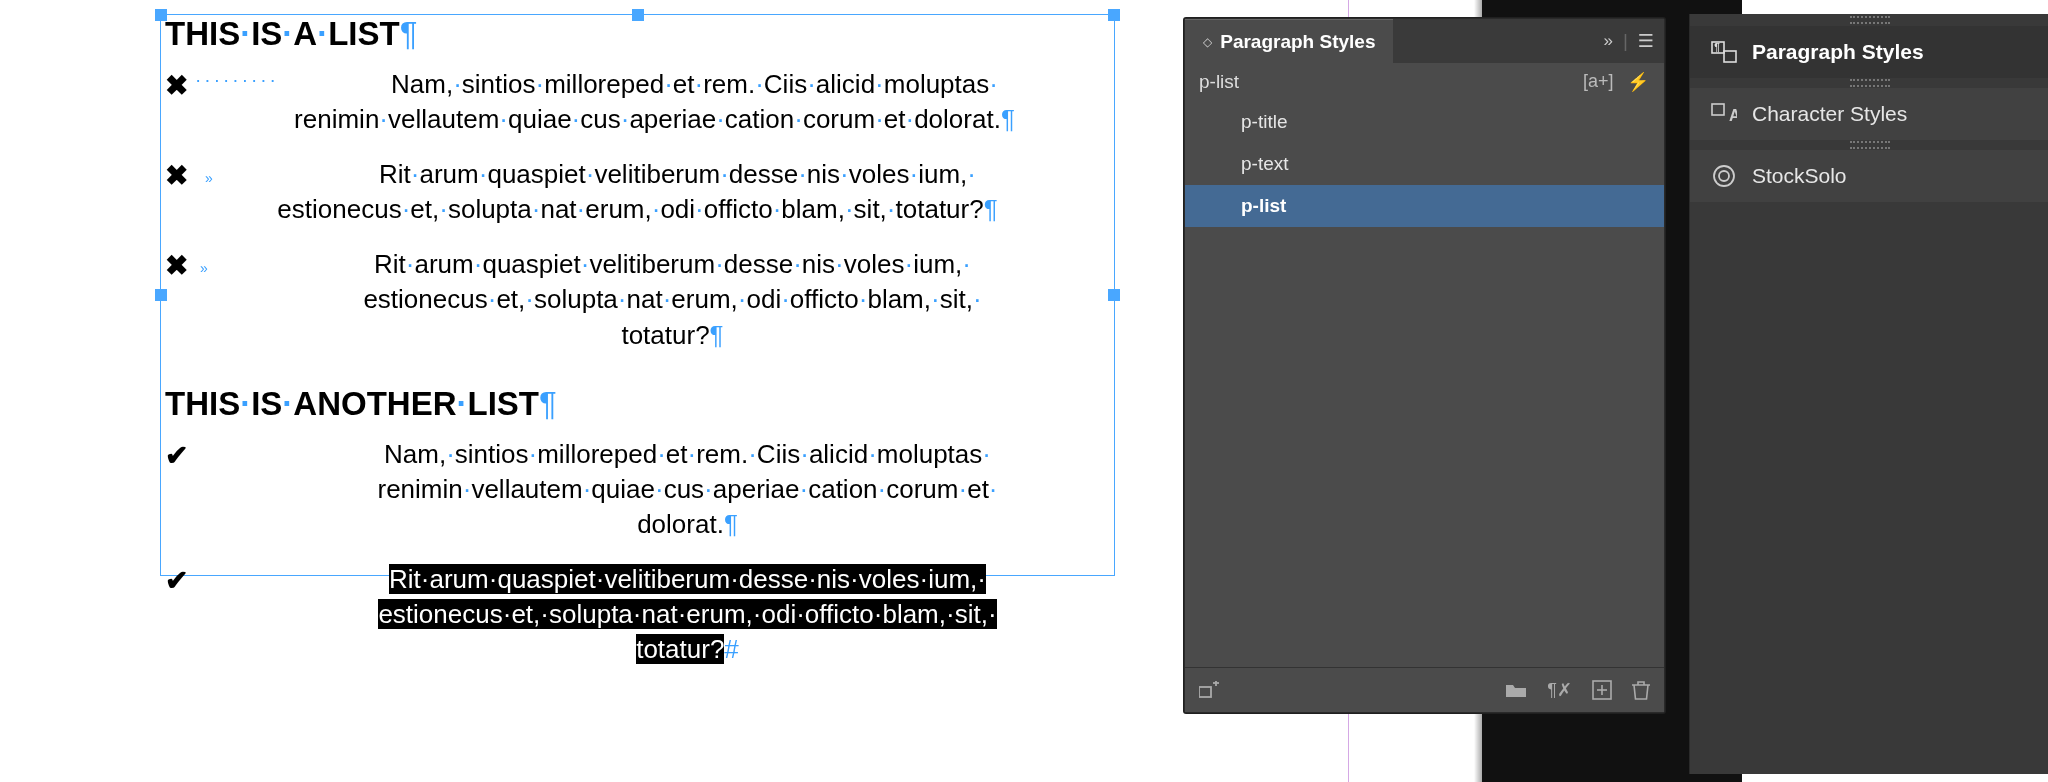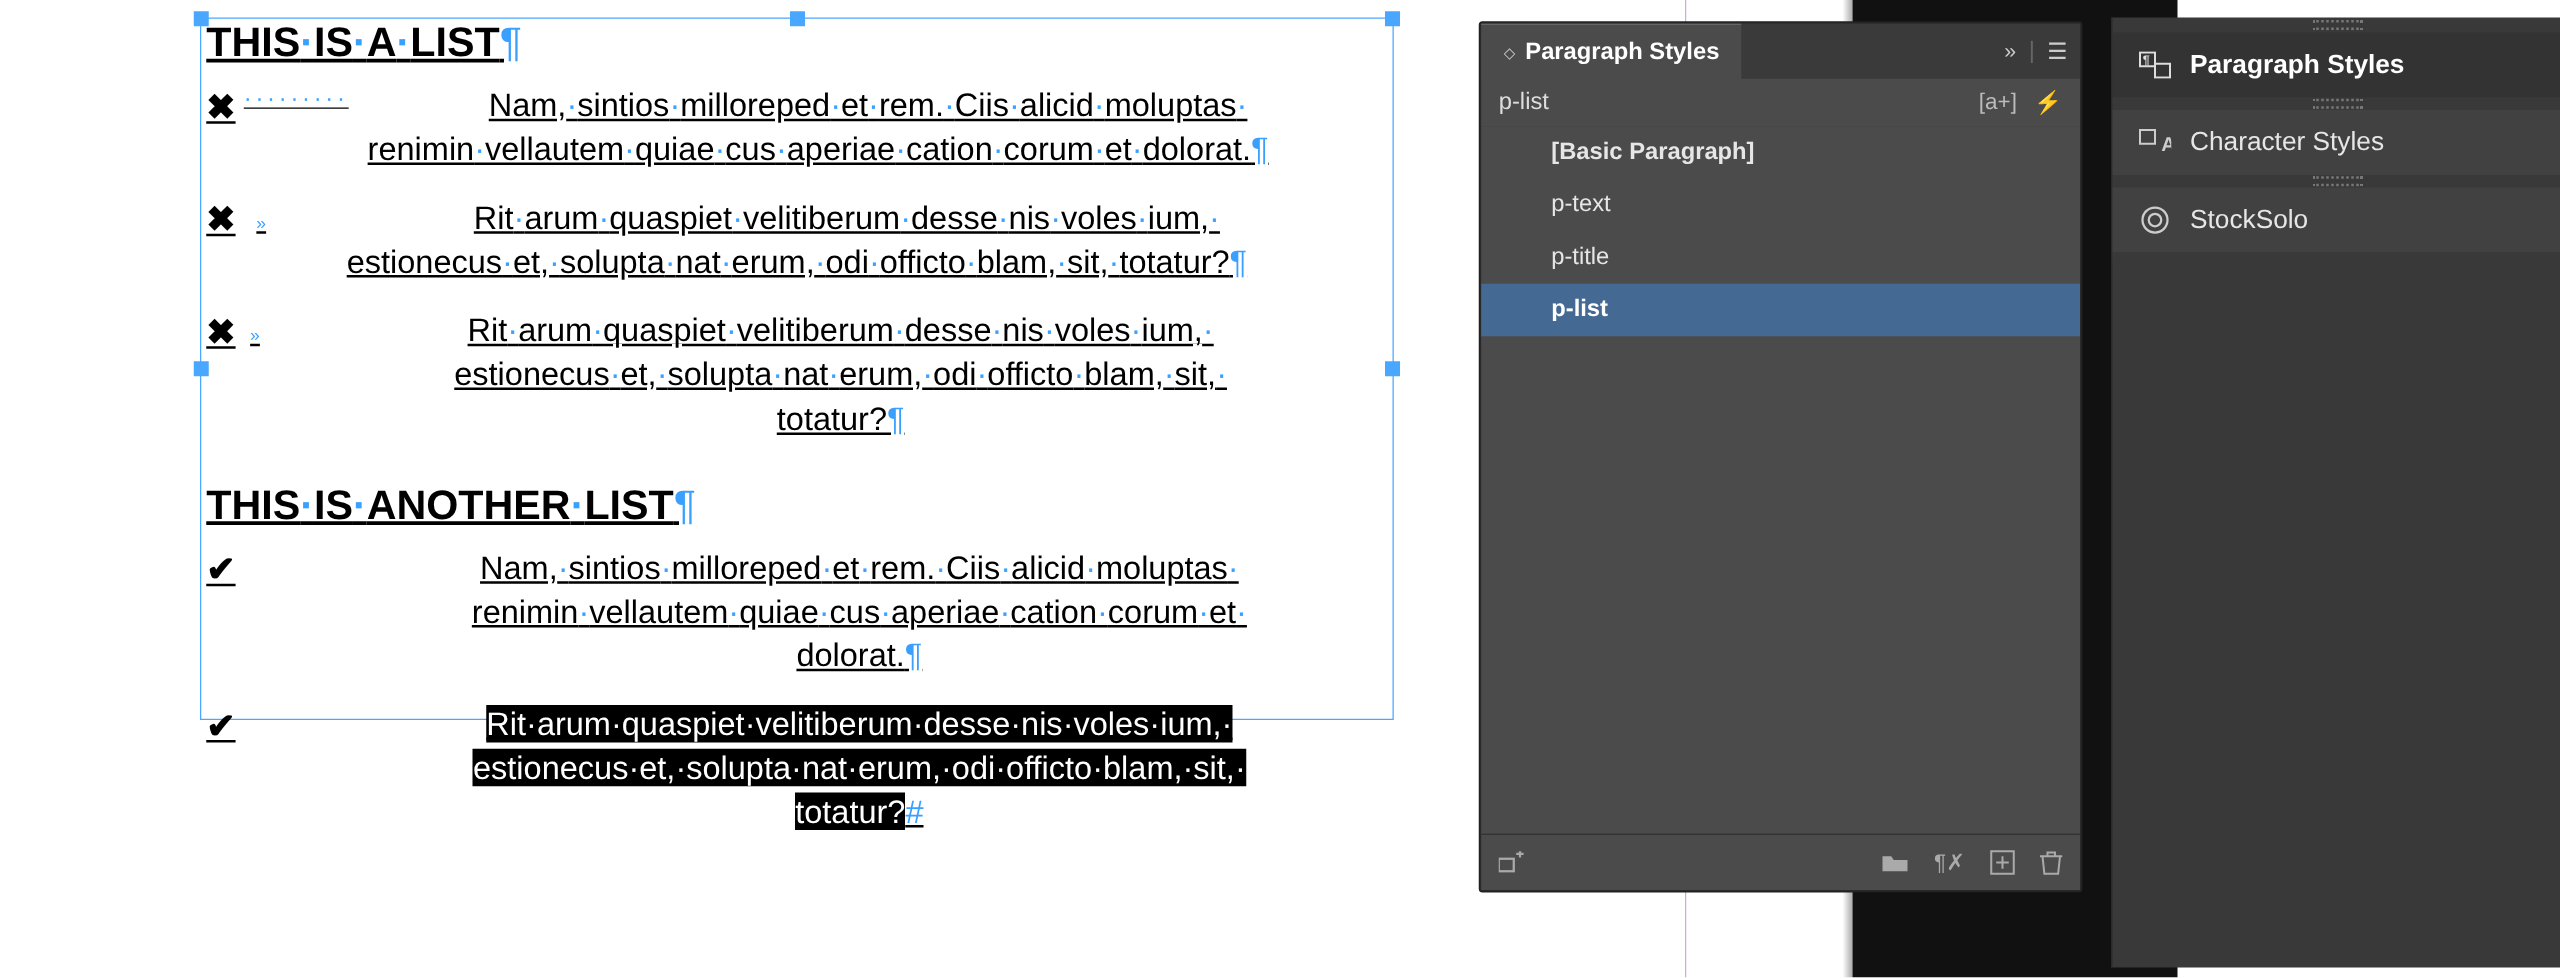--- a/index.html
+++ b/index.html
@@ -79,21 +79,21 @@
 
 <div class="canvas">
 
   <div class="text-frame">
     <div class="handle tl"></div>
     <div class="handle tm"></div>
     <div class="handle tr"></div>
     <div class="handle ml"></div>
     <div class="handle mr"></div>
 
-    <div class="doc" style="padding:0 4px;text-decoration:underline;">
+    <div class="doc" style="padding:0 4px;">
 
       <div class="title">
         <span>THIS<span class="dot">·</span>IS<span class="dot">·</span>A<span class="dot">·</span>LIST</span><span class="para-mark">¶</span>
       </div>
 
       <div class="list-row">
         <div class="bullet">✖</div>
         <div class="indent-dots">·········</div>
         <div class="list-body" style="margin-left:-80px;">
           <span style="padding-left:80px;"></span>Nam,<span class="dot">·</span>sintios<span class="dot">·</span>milloreped<span class="dot">·</span>et<span class="dot">·</span>rem.<span class="dot">·</span>Ciis<span class="dot">·</span>alicid<span class="dot">·</span>moluptas<span class="dot">·</span><br>
@@ -168,23 +168,22 @@
 
     <div class="panel-current">
       <span class="left">p-list</span>
       <span class="rt">
         <span>[a+]</span>
         <span>⚡</span>
       </span>
     </div>
 
     <div class="style-list">
-      <div class="style-item lvl0">[Basic Paragraph]</div>
+      <div class="style-item">p-title</div>
       <div class="style-item">p-text</div>
-      <div class="style-item">p-title</div>
       <div class="style-item selected">p-list</div>
     </div>
 
     <div class="panel-footer">
       <span class="icon">
         <svg width="20" height="18" viewBox="0 0 20 18">
             <rect x="0" y="6" width="12" height="10" fill="none" stroke="#aaa" stroke-width="1.8"></rect>
             <line x1="14" y1="2" x2="20" y2="2" stroke="#aaa" stroke-width="1.8"></line>
             <line x1="17" y1="-1" x2="17" y2="5" stroke="#aaa" stroke-width="1.8"></line>
           </svg>

